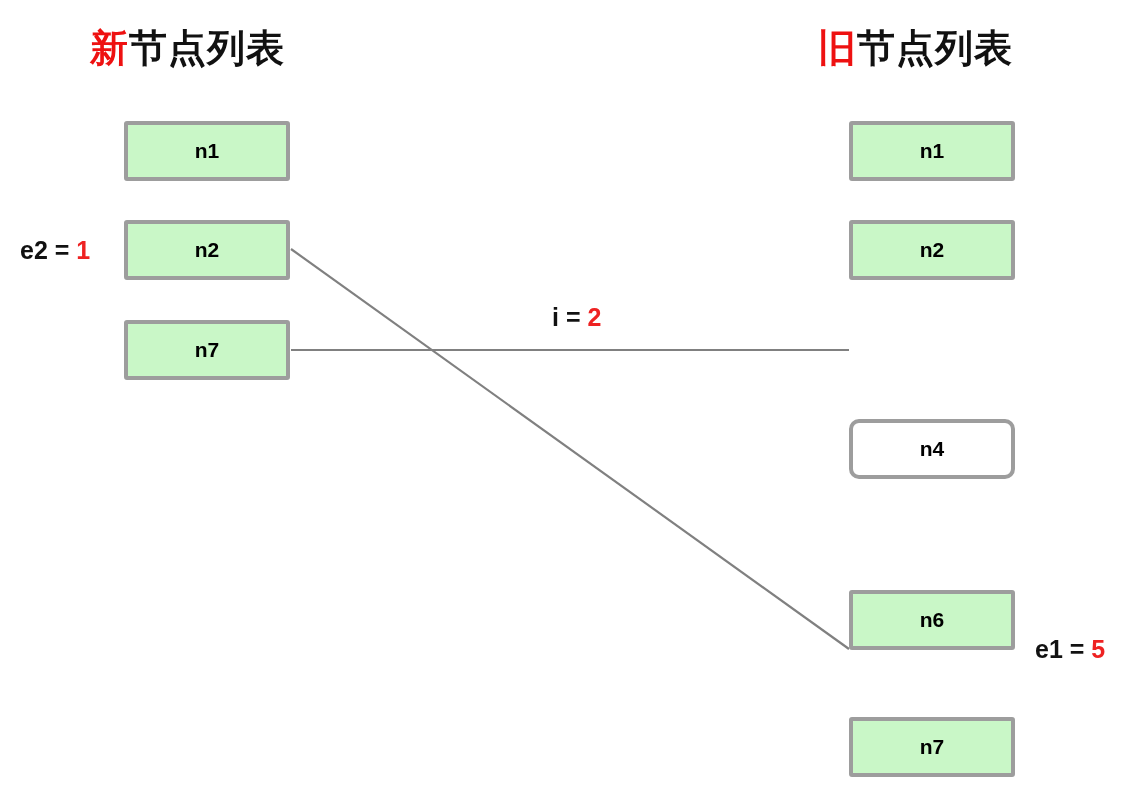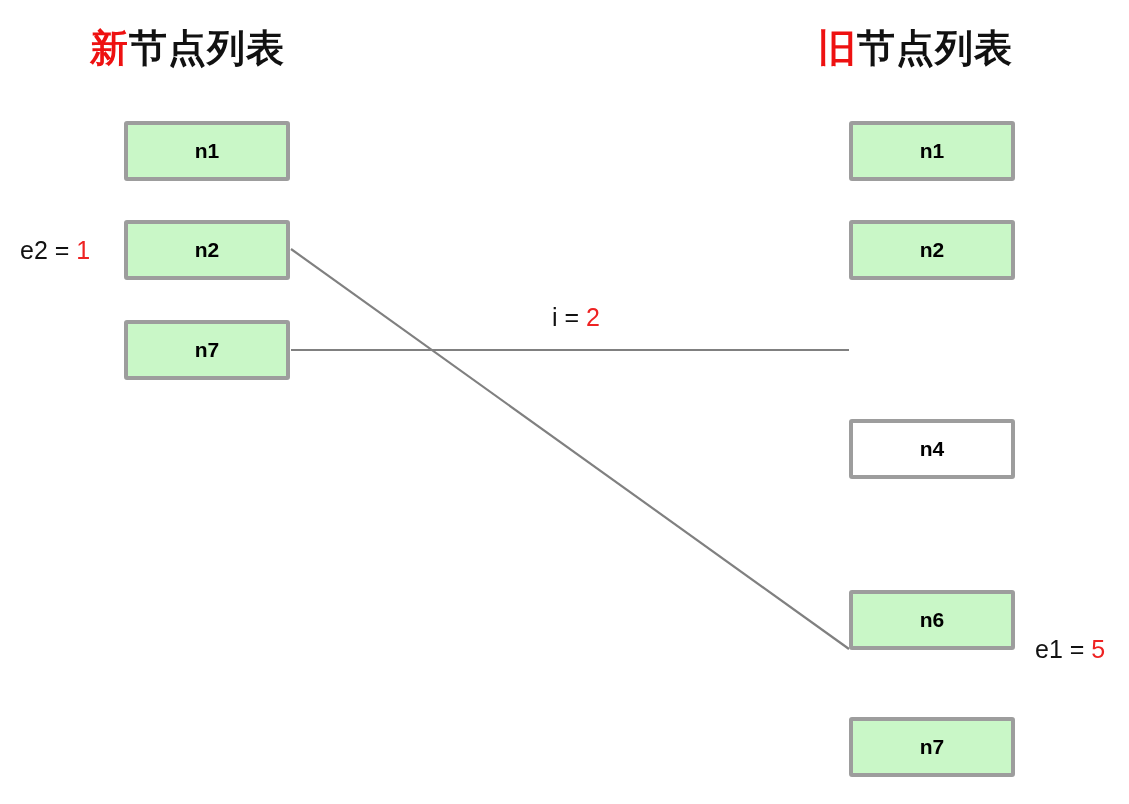--- a/index.html
+++ b/index.html
@@ -53,21 +53,21 @@
   .node-label {
     pointer-events: none;
   }
 
   .col-left  { left: 124px; }
   .col-right { left: 849px; }
 
   .edge-label {
     position: absolute;
     font-size: 25px;
-    font-weight: normal;
+    font-weight: bold;
     color: #111111;
     white-space: nowrap;
     line-height: 1;
   }
   .edge-label .accent {
     color: #ee2222;
   }
   #label-e2 { left: 20px;  top: 238px; }
   #label-e1 { left: 1035px; top: 637px; }
   #label-i  { left: 552px; top: 305px; }
@@ -108,21 +108,21 @@
   <div class="node-box green col-left" style="top:320px;">
     <span class="node-label">n7</span>
   </div>
 
   <div class="node-box green col-right" style="top:121px;">
     <span class="node-label">n1</span>
   </div>
   <div class="node-box green col-right" style="top:220px;">
     <span class="node-label">n2</span>
   </div>
-  <div class="node-box col-right" style="top:419px;">
+  <div class="node-box col-right" style="top:419px;border-radius:10px;">
     <span class="node-label">n4</span>
   </div>
   <div class="node-box green col-right" style="top:590px;">
     <span class="node-label">n6</span>
   </div>
   <div class="node-box green col-right" style="top:717px;">
     <span class="node-label">n7</span>
   </div>
 
   <div class="edge-label" id="label-e2">

